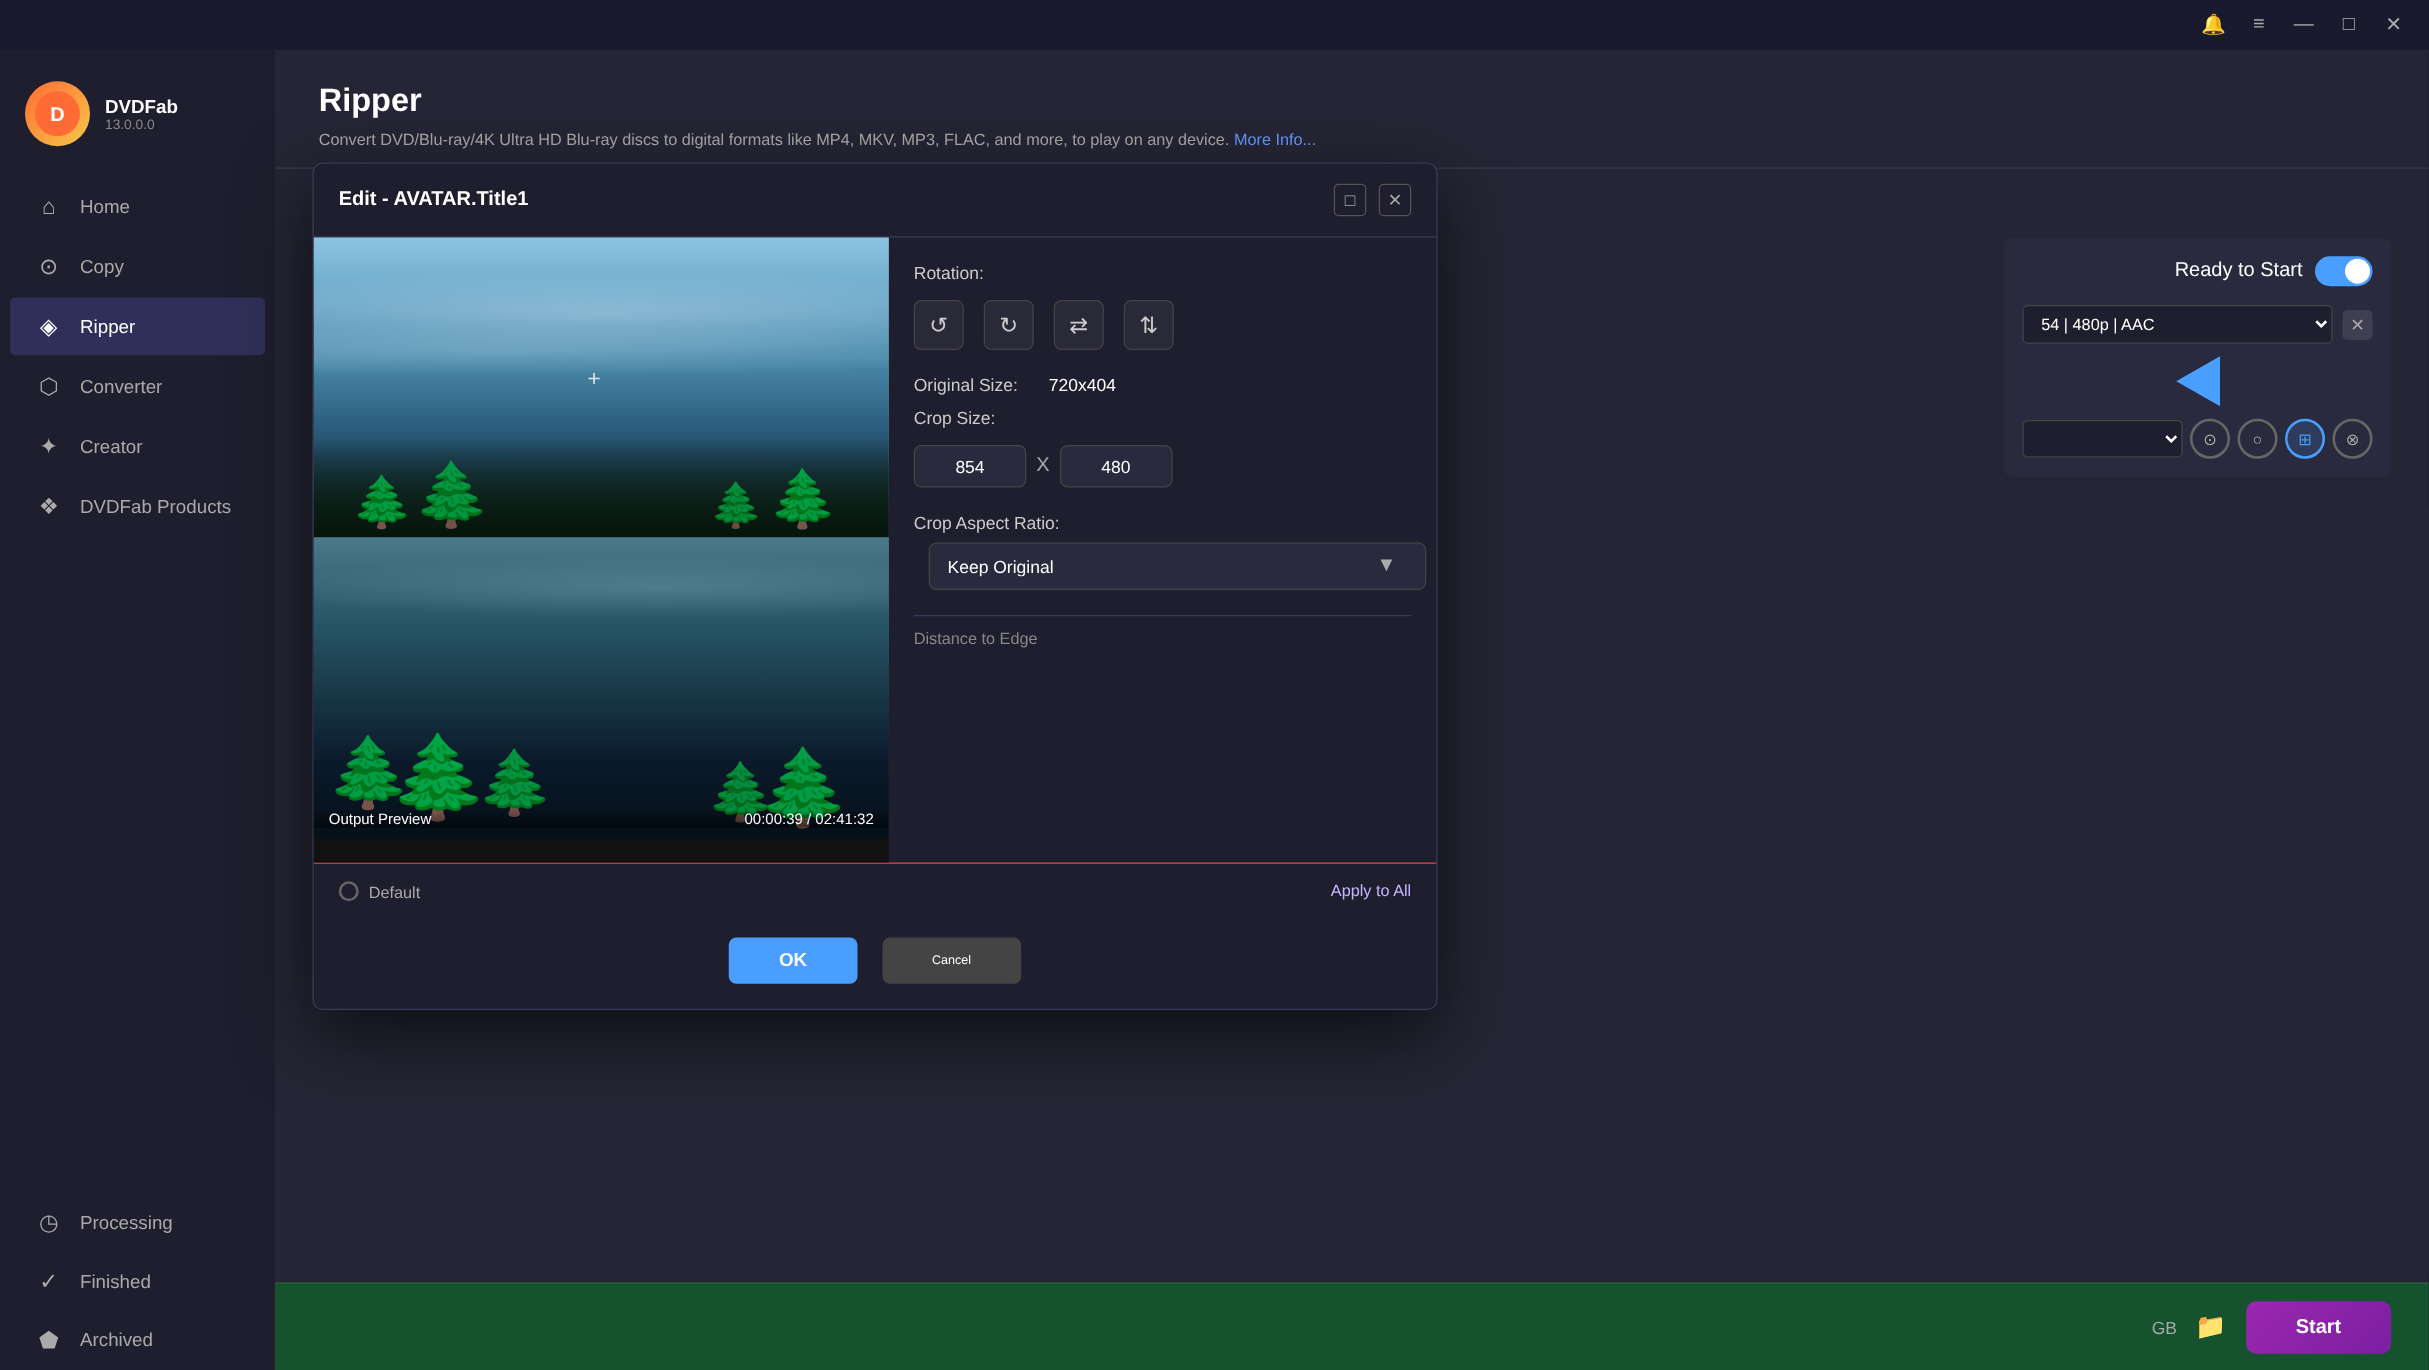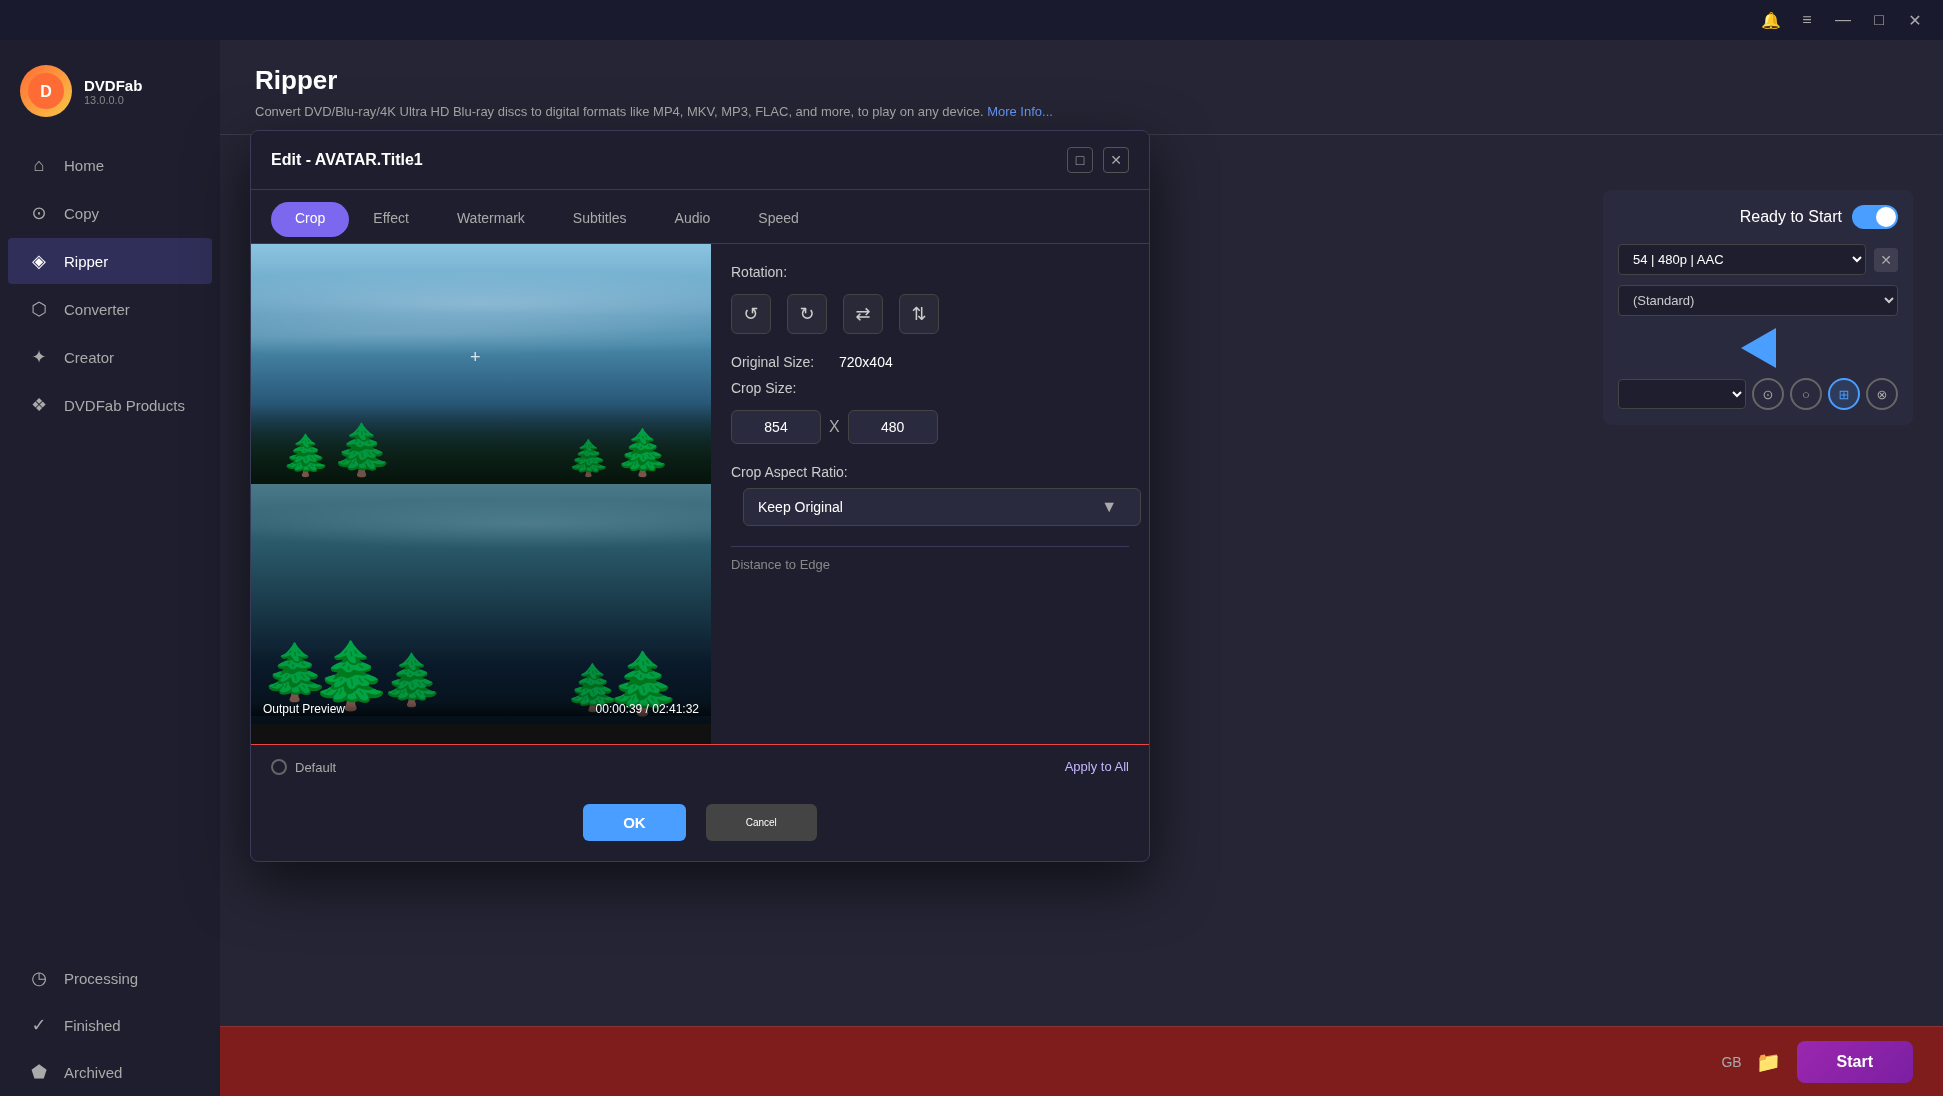--- a/index.html
+++ b/index.html
@@ -199,21 +199,21 @@
       border-color: #4a9eff;
       color: #4a9eff;
       background: rgba(74, 158, 255, 0.15);
     }
 
     
     .bottom-bar {
       position: absolute;
       bottom: 0; left: 220px; right: 0;
       height: 70px;
-      background: #7f1d1d;
+      background: #14532d;
       border-top: 1px solid rgba(255,255,255,0.1);
       display: flex;
       align-items: center;
       justify-content: flex-end;
       padding: 0 30px;
       gap: 15px;
     }
     .gb-text { color: #aaa; font-size: 14px; }
     .folder-icon { color: #aaa; font-size: 20px; cursor: pointer; }
     .start-btn {
@@ -549,25 +549,20 @@
     <div class="ready-to-start">
       <span>Ready to Start</span>
       <div class="toggle-on"></div>
     </div>
     <div class="format-row">
       <select class="format-select">
         <option>54 | 480p | AAC</option>
       </select>
       <div class="x-btn">✕</div>
     </div>
-    <div class="standard-row">
-      <select class="standard-select">
-        <option>(Standard)</option>
-      </select>
-    </div>
     <div class="arrow-indicator">
       <div class="blue-arrow"></div>
     </div>
     <div class="icon-row">
       <select class="format-select" style="flex:1;font-size:12px;"></select>
       <div class="icon-btn">⊙</div>
       <div class="icon-btn">○</div>
       <div class="icon-btn active-blue">⊞</div>
       <div class="icon-btn">⊗</div>
     </div>
@@ -577,28 +572,20 @@
 <div class="edit-modal">
 
   <div class="modal-header">
     <span class="modal-title">Edit - AVATAR.Title1</span>
     <div class="modal-controls">
       <button class="modal-ctrl-btn">□</button>
       <button class="modal-ctrl-btn">✕</button>
     </div>
   </div>
 
-  <div class="modal-tabs">
-    <div class="modal-tab active">Crop</div>
-    <div class="modal-tab">Effect</div>
-    <div class="modal-tab">Watermark</div>
-    <div class="modal-tab">Subtitles</div>
-    <div class="modal-tab">Audio</div>
-    <div class="modal-tab">Speed</div>
-  </div>
 
   <div class="modal-body">
 
     <div class="video-preview-section">
 
       <div class="video-top">
         <div style="position:absolute;inset:0;background:linear-gradient(180deg,#8bc4e0 0%,#6aa8c8 20%,#4a8aaa 40%,#2a5a7a 65%,#1a3a50 80%,#0a1a2a 100%);">
         </div>
 
         <div style="position:absolute;top:20px;left:0;right:0;height:80px;background:radial-gradient(ellipse 120% 60% at 50% 50%,rgba(200,220,240,0.4) 0%,transparent 70%);"></div>

